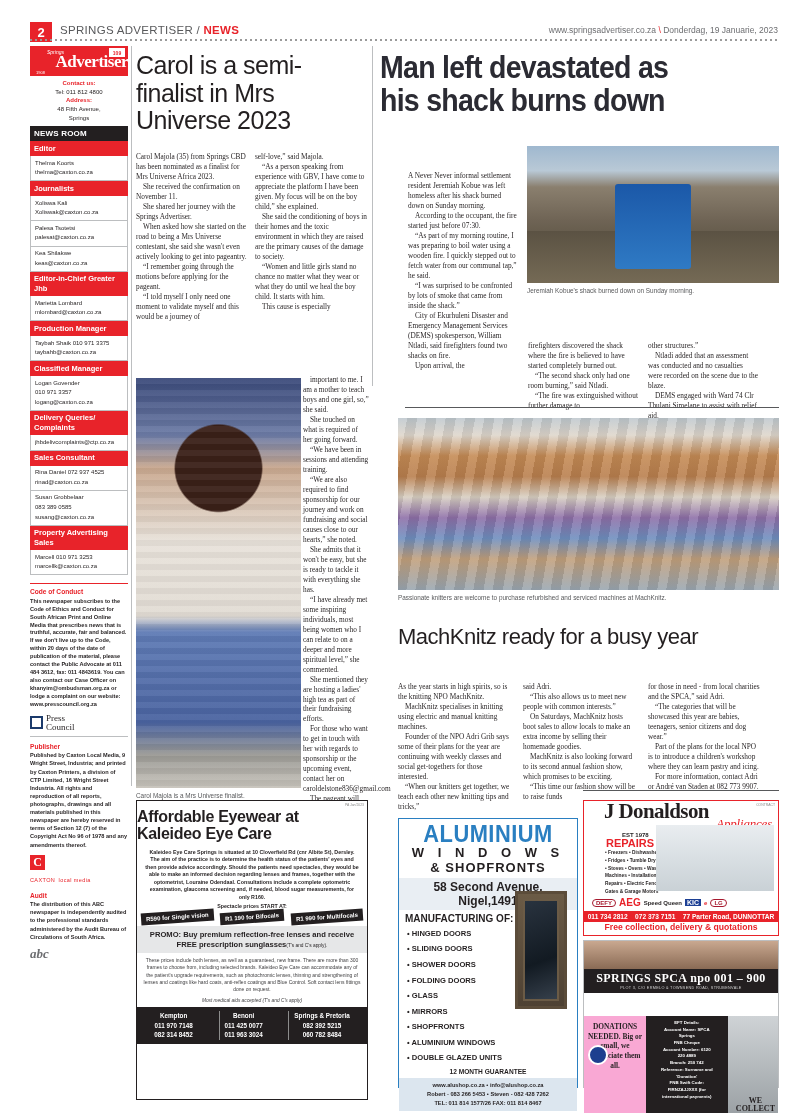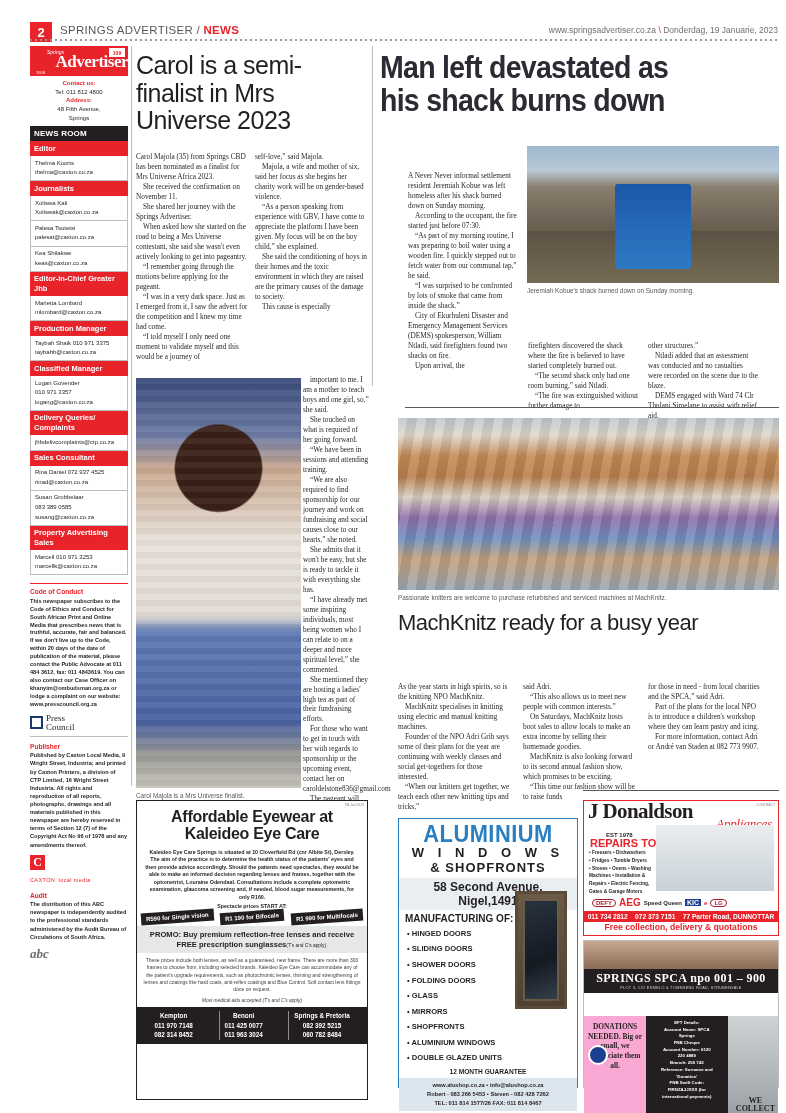--- a/index.html
+++ b/index.html
@@ -157,21 +157,21 @@
   }
   .ph-carol::after{
     content:""; position:absolute; left:0; top:0; width:100%; height:100%;
     background:repeating-linear-gradient(180deg, rgba(255,255,255,0.05) 0 6px, rgba(0,0,0,0.04) 6px 12px);
   }
 
   
   .ad { position:absolute; background:#fff; }
   .ad-eye { border:0.8px solid #231f20; }
   .ad-eye-title {
-    text-align:center; font-weight:bold; font-size:16px; color:#231f20;
+    text-align:left; font-weight:bold; font-size:16px; color:#231f20;
     line-height:1.08; letter-spacing:-0.3px; margin-top:7px;
   }
   .ad-eye-body {
     font-size:5.3px; line-height:1.42; text-align:center; color:#231f20;
     padding:6px 7px 2px; font-weight:bold;
   }
   .price-row { display:flex; justify-content:space-between; padding:2px 4px 3px; }
   .price-tag {
     background:#231f20; color:#fff; font-size:6px; font-weight:bold;
     padding:3px 5px; transform:rotate(-4deg); white-space:nowrap;
@@ -224,21 +224,21 @@
     content:""; position:absolute; inset:5px;
     background:linear-gradient(160deg,#2a3440,#121a22 60%,#38424e);
     box-shadow:inset 0 0 0 2px #6b5b46;
   }
   .alu-blue-blob {
     position:absolute; right:2px; top:120px; width:34px; height:62px;
     background:#2a7fc1; border-radius:0 40px 40px 0; z-index:-1;
   }
 
   
-  .ad-don { border:1.2px solid #e8232a; background:#fff; }
+  .ad-don { border:1.2px solid #e8232a; background:#fff;padding-left:16px; }
   .don-title {
     font-family:"Liberation Serif",serif; font-weight:bold; font-size:21px;
     color:#231f20; letter-spacing:-0.6px; padding-left:4px; line-height:1;
   }
   .don-appl {
     font-family:"Liberation Serif",serif; font-style:italic; font-weight:normal;
     font-size:13px; color:#e8232a; text-align:right; padding-right:6px;
     margin-top:-6px; letter-spacing:-0.2px;
   }
   .don-est { font-size:6px; font-weight:bold; color:#231f20; padding-left:22px; }
@@ -433,29 +433,28 @@
   <div style="position:absolute; left:136px; top:52px; width:232px;">
     <div class="hl-light">Carol is a semi-finalist in  Mrs Universe 2023</div>
   </div>
 
   <div class="body-col" style="position:absolute; left:136px; top:127px; width:112px;">
     <p class="noind">Carol Majola (35) from Springs CBD has been nominated as a finalist for Mrs Universe Africa 2023.</p>
     <p>She received the confirmation on November 11.</p>
     <p>She shared her journey with the Springs Advertiser.</p>
     <p>When asked how she started on the road to being a Mrs Universe contestant, she said she wasn't even actively looking to get into pageantry.</p>
     <p>“I remember going through the motions before applying for the pageant.</p>
-    <p>“I was in a very dark space. Just as I emerged from it, I saw the advert for the competition and I knew my time had come.</p>
     <p>“I told myself I only need one moment to validate myself and this would be a journey of</p>
   </div>
 
   <div class="body-col" style="position:absolute; left:255px; top:127px; width:112px;">
     <p class="noind">self-love,” said Majola.</p>
-    <p>Majola, a wife and mother of six, said her focus as she begins her charity work will be on gender-based violence.</p>
     <p>“As a person speaking from experience with GBV, I have come to appreciate the platform I have been given. My focus will be on the boy child,” she explained.</p>
     <p>She said the conditioning of boys in their homes and the toxic environment in which they are raised are the primary causes of the damage to society.</p>
+    <p>“Women and little girls stand no chance no matter what they wear or what they do until we heal the boy child. It starts with him.</p>
     <p>This cause is especially</p>
   </div>
 
   <div class="body-col" style="position:absolute; left:303px; top:350px; width:66px;">
     <p>important to me. I am a mother to teach boys and one girl, so,” she said.</p>
     <p>She touched on what is required of her going forward.</p>
     <p>“We have been in sessions and attending training.</p>
     <p>“We are also required to find sponsorship for our journey and work on fundraising and social causes close to our hearts,” she noted.</p>
     <p>She admits that it won't be easy, but she is ready to tackle it with everything she has.</p>
     <p>“I have already met some inspiring individuals, most being women who I can relate to on a deeper and more spiritual level,” she commented.</p>
@@ -494,37 +493,38 @@
   </div>
 
   <div class="photo ph-fire" style="left:527px; top:146px; width:252px; height:137px;"></div>
   <div class="caption" style="position:absolute; left:527px; top:285px; width:252px;">Jeremiah Kobue's shack burned down on Sunday morning.</div>
 
   <div class="hrule" style="left:405px; top:407px; width:374px;"></div>
 
   <div class="photo ph-knit" style="left:398px; top:418px; width:381px; height:172px;"></div>
   <div class="caption" style="position:absolute; left:398px; top:592px; width:381px;">Passionate knitters are welcome to purchase refurbished and serviced machines at MachKnitz.</div>
 
-  <div class="hl-light" style="position:absolute; left:398px; top:611px; width:381px; font-size:22px;">MachKnitz ready for a busy year</div>
+  <div class="hl-light" style="position:absolute; left:398px; top:625px; width:381px; font-size:22px;">MachKnitz ready for a busy year</div>
 
   <div class="body-col" style="position:absolute; left:523px; top:657px; width:114px;">
     <p class="noind">said Adri.</p>
     <p>“This also allows us to meet new people with common interests.”</p>
     <p>On Saturdays, MachKnitz hosts boot sales to allow locals to make an extra income by selling their homemade goodies.</p>
     <p>MachKnitz is also looking forward to its second annual fashion show, which promises to be exciting.</p>
     <p>“This time our fashion show will be to raise funds</p>
   </div>
   <div class="body-col" style="position:absolute; left:398px; top:657px; width:114px;">
     <p class="noind">As the year starts in high spirits, so is the knitting NPO MachKnitz.</p>
     <p>MachKnitz specialises in knitting using electric and manual knitting machines.</p>
     <p>Founder of the NPO Adri Grib says some of their plans for the year are continuing with weekly classes and social get-togethers for those interested.</p>
     <p>“When our knitters get together, we teach each other new knitting tips and tricks,”</p>
   </div>
   <div class="body-col" style="position:absolute; left:648px; top:657px; width:114px;">
     <p class="noind">for those in need - from local charities and the SPCA,” said Adri.</p>
+    <p>“The categories that will be showcased this year are babies, teenagers, senior citizens and dog wear.”</p>
     <p>Part of the plans for the local NPO is to introduce a children's workshop where they can learn pastry and icing.</p>
     <p>For more information, contact Adri or André van Staden at 082 773 9907.</p>
   </div>
 
   <div class="hrule" style="left:583px; top:790px; width:196px;"></div>
 
   <div class="ad ad-eye" style="left:136px; top:800px; width:232px; height:300px;">
     <div class="ph-small-note" style="right:3px; top:2px;">PA Jan/2023</div>
     <div class="ad-eye-title">Affordable Eyewear at</div>
     <div class="ad-eye-title" style="margin-top:0">Kaleideo Eye Care</div>

